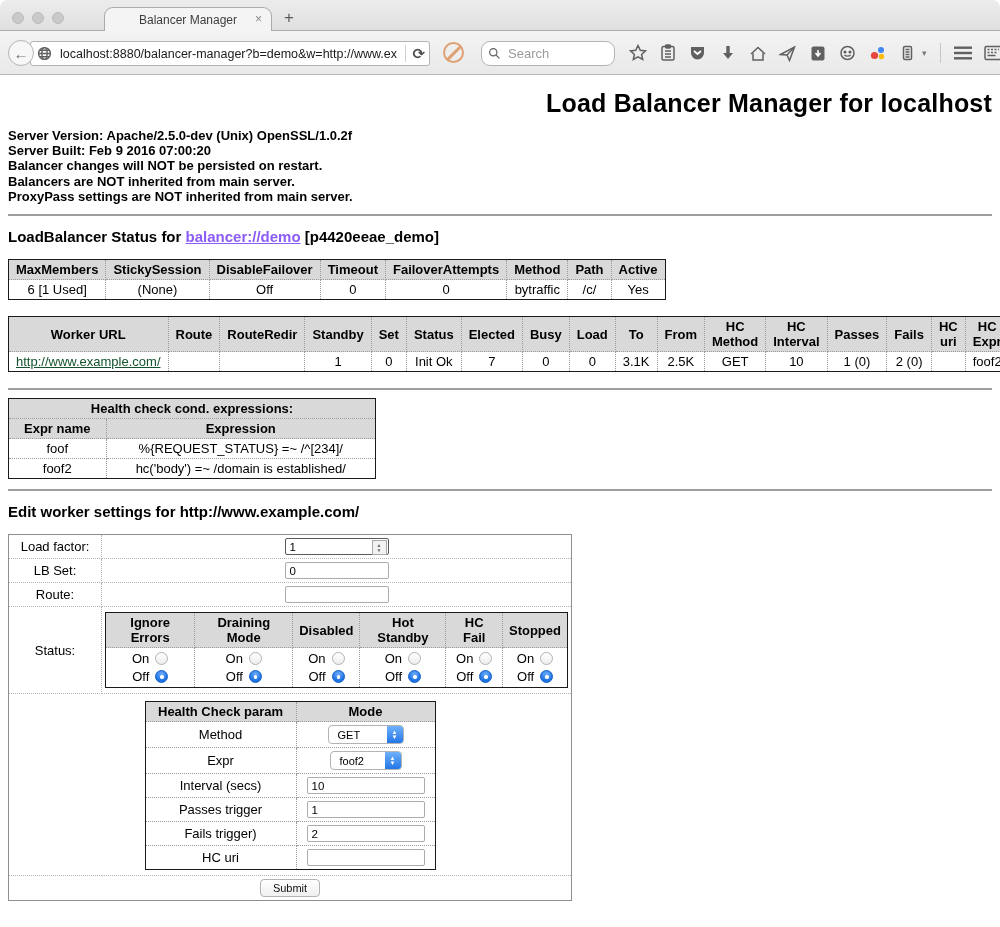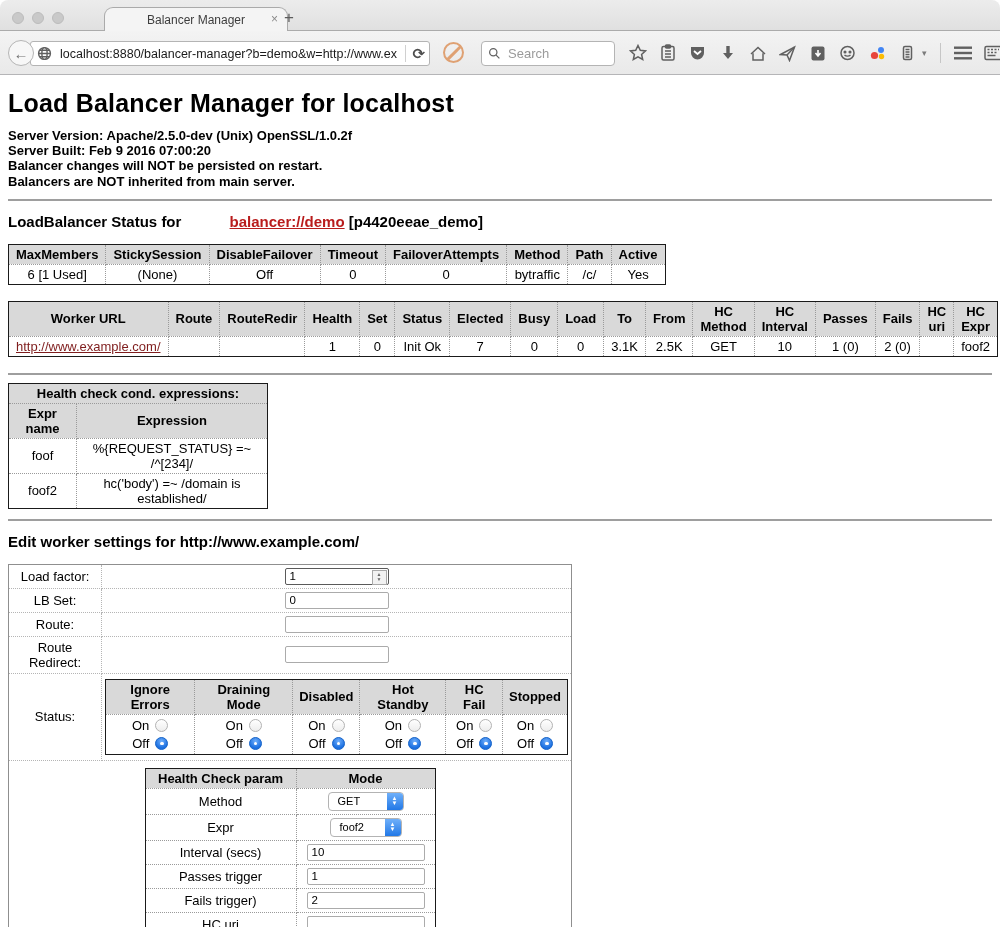--- a/index.html
+++ b/index.html
@@ -7,21 +7,21 @@
     width:1000px;height:927px;position:relative;background:#fff;
     font-family:"Liberation Sans","DejaVu Sans",sans-serif;color:#000;
     -webkit-font-smoothing:antialiased;
   }
   
   .chrome{position:absolute;top:0;left:0;width:1000px;height:75px;}
   .tabbar{position:relative;height:31px;background:linear-gradient(#ececec,#e0e0e0);
     border-radius:8px 8px 0 0;border-bottom:1px solid #ababab;box-sizing:border-box;}
   .traffic{position:absolute;top:12px;left:12px;display:flex;gap:8px;}
   .traffic span{width:12px;height:12px;border-radius:50%;background:#c9c9c9;border:1px solid #bcbcbc;box-sizing:border-box;}
-  .tab{position:absolute;left:104px;top:7px;width:184px;height:24px;
+  .tab{position:absolute;left:104px;top:7px;width:168px;height:24px;
     background:#f4f4f4;border:1px solid #aaa;border-bottom:none;border-radius:9px 9px 0 0;
     display:flex;align-items:center;justify-content:center;font-size:12px;color:#3d3d3d;box-sizing:border-box;}
   .tab .close{position:absolute;right:9px;top:4px;font-size:12px;color:#8a8a8a;cursor:default;}
   .newtab{position:absolute;left:284px;top:9px;font-size:17px;color:#5c5c5c;line-height:17px;}
   .toolbar{position:relative;height:44px;background:linear-gradient(#f3f3f3,#e9e9e9);
     border-bottom:1px solid #b5b5b7;box-sizing:border-box;display:flex;align-items:center;}
   .backbtn{position:absolute;left:8px;top:9px;width:26px;height:26px;border-radius:50%;
     background:#f7f7f7;border:1px solid #b5b5b5;box-sizing:border-box;
     display:flex;align-items:center;justify-content:center;color:#707070;font-size:15px;font-weight:bold;z-index:2;}
   .urlbar{position:absolute;left:30px;top:10px;width:400px;height:25px;background:#fff;
@@ -29,44 +29,44 @@
   .urlbar input{flex:1;border:none;outline:none;font-size:12.5px;color:#1a1a1a;background:transparent;
     font-family:"Liberation Sans","DejaVu Sans",sans-serif;min-width:0;}
   .globe{margin-right:6px;flex:0 0 auto;display:flex;}
   .uservsep{width:1px;height:17px;background:#d0d0d0;margin:0 6px;}
   .reload{font-size:15px;color:#4d4d4d;font-weight:bold;line-height:1;}
   .blockicon{position:absolute;left:443px;top:11px;width:21px;height:21px;border-radius:50%;
     border:2px solid #dfa173;box-sizing:border-box;}
   .blockicon::after{content:"";position:absolute;left:-1px;top:8px;width:19px;height:2.5px;background:#dfa173;
     transform:rotate(-45deg);}
   .searchbar{position:absolute;left:481px;top:10px;width:134px;height:25px;background:#fff;
-    border:1px solid #b4b4b4;border-radius:4px;box-sizing:border-box;display:flex;align-items:center;padding:0 6px;}
+    border:1px solid #b4b4b4;border-radius:9px;box-sizing:border-box;display:flex;align-items:center;padding:0 6px;}
   .searchbar input{flex:1;border:none;outline:none;font-size:13px;background:transparent;min-width:0;
     font-family:"Liberation Sans","DejaVu Sans",sans-serif;color:#222;}
   .searchbar input::placeholder{color:#9b9b9b;}
   .mag{margin-right:5px;display:flex;}
   .tbicons{position:absolute;left:628px;top:0;height:44px;display:flex;align-items:center;gap:11px;}
   .tbicon{display:flex;align-items:center;justify-content:center;width:19px;height:19px;}
   .tbsep{width:1px;height:20px;background:#c6c6c6;margin:0 2px;}
   .caret{font-size:9px;color:#7a7a7a;margin-left:-6px;}
   
   .page{position:absolute;top:75px;left:0;width:1000px;padding:0 8px;box-sizing:border-box;}
-  h1.title{font-size:25px;margin:14px 0 10px 0;letter-spacing:0.2px;}
+  h1.title{font-size:25px;margin:14px 0 10px 0;letter-spacing:0.2px;text-align:right;}
   .sinfo{font-size:13px;line-height:15.2px;margin-bottom:10px;font-weight:bold;}
   hr.rule{border:none;border-top:2px solid #9e9e9e;margin:8px 0;}
   h3.sect{font-size:15px;margin:12px 0 14px 0;}
-  h3.sect a{color:#b91c1c;margin-left:44px;}
+  h3.sect a{color:#8b5cf6;}
   table{border-collapse:collapse;font-size:13px;border-radius:7px;}
   table.data{border:1px solid #1a1a1a;margin-bottom:16px;}
   table.data th,table.data td{border:1px dotted #9a9a9a;padding:2px 7px;text-align:center;}
   table.data th{background:#d9d9d9;font-weight:bold;}
-  table.data a{color:#7f1d1d;text-align:center;}
+  table.data a{color:#14532d;text-align:center;}
   #worker-table{width:984px;margin-top:16px;}
   #balancer-table{width:616px;}
-  #expr-table{width:260px;margin-bottom:10px;}
+  #expr-table{width:368px;margin-bottom:10px;}
   
   #form-table{border:1px solid #8f8f8f;width:564px;margin-top:12px;margin-bottom:15px;}
   #form-table > tbody > tr > td{border:1px dotted #b5b5b5;padding:3px;text-align:center;font-size:13px;}
   #form-table td.flabel{width:86px;}
   input.tx{width:104px;height:17px;border:1px solid #ababab;border-radius:2px;font-size:11.5px;
     padding:0 4px;box-sizing:border-box;font-family:"Liberation Sans","DejaVu Sans",sans-serif;}
   .numwrap{position:relative;display:inline-block;}
   .numwrap input{border:1px solid #5a5a5a;}
   .spin{position:absolute;right:2px;top:2px;width:13px;height:13px;border:1px solid #a8a8a8;background:#f2f2f2;
     display:flex;flex-direction:column;align-items:center;justify-content:center;font-size:5px;color:#666;line-height:5px;}
@@ -218,20 +218,21 @@
 </div>
 
 <div class="page">
   <h1 class="title">Load Balancer Manager for localhost</h1>
 
   <div class="sinfo" id="server-info">
       <div>Server Version: Apache/2.5.0-dev (Unix) OpenSSL/1.0.2f</div>
       <div>Server Built: Feb 9 2016 07:00:20</div>
       <div>Balancer changes will NOT be persisted on restart.</div>
       <div>Balancers are NOT inherited from main server.</div>
+      <div>ProxyPass settings are NOT inherited from main server.</div>
     </div>
 
   <hr class="rule">
 
   <h3 class="sect"><span>LoadBalancer Status for </span><a href="#">balancer://demo</a><span> [p4420eeae_demo]</span></h3>
 
   <table class="data" id="balancer-table">
       <thead>
         <tr>
           <th>MaxMembers</th>
@@ -257,21 +258,21 @@
         </tr>
       </tbody>
     </table>
 
   <table class="data" id="worker-table">
       <thead>
         <tr>
           <th>Worker URL</th>
           <th>Route</th>
           <th>RouteRedir</th>
-          <th>Health</th>
+          <th>Standby</th>
           <th>Set</th>
           <th>Status</th>
           <th>Elected</th>
           <th>Busy</th>
           <th>Load</th>
           <th>To</th>
           <th>From</th>
           <th>HC Method</th>
           <th>HC Interval</th>
           <th>Passes</th>
@@ -340,24 +341,20 @@
         </tr>
         <tr>
           <td class="flabel">LB Set:</td>
           <td><input class="tx" value="0" style=""></td>
         </tr>
         <tr>
           <td class="flabel">Route:</td>
           <td><input class="tx" value="" style=""></td>
         </tr>
         <tr>
-          <td class="flabel">Route Redirect:</td>
-          <td><input class="tx" value="" style=""></td>
-        </tr>
-        <tr>
           <td class="flabel">Status:</td>
           <td>
             <table id="status-table">
               <thead>
                 <tr>
                   <th>Ignore Errors</th>
                   <th>Draining Mode</th>
                   <th>Disabled</th>
                   <th>Hot Standby</th>
                   <th>HC Fail</th>

